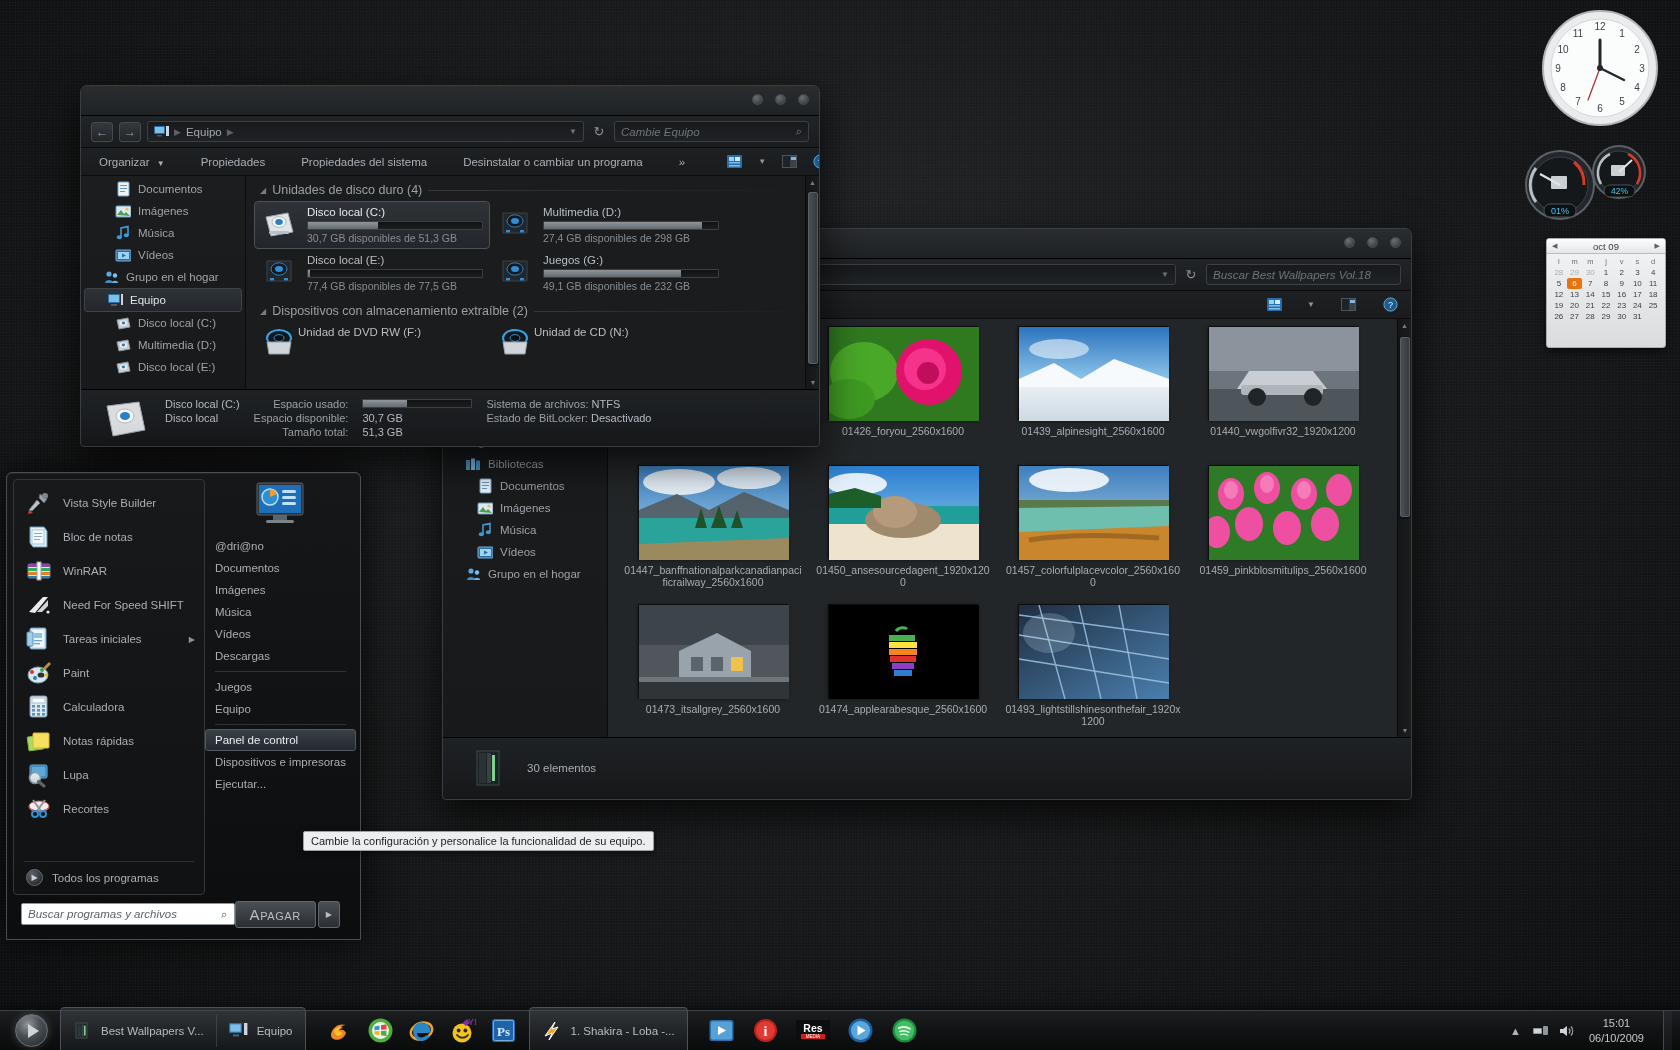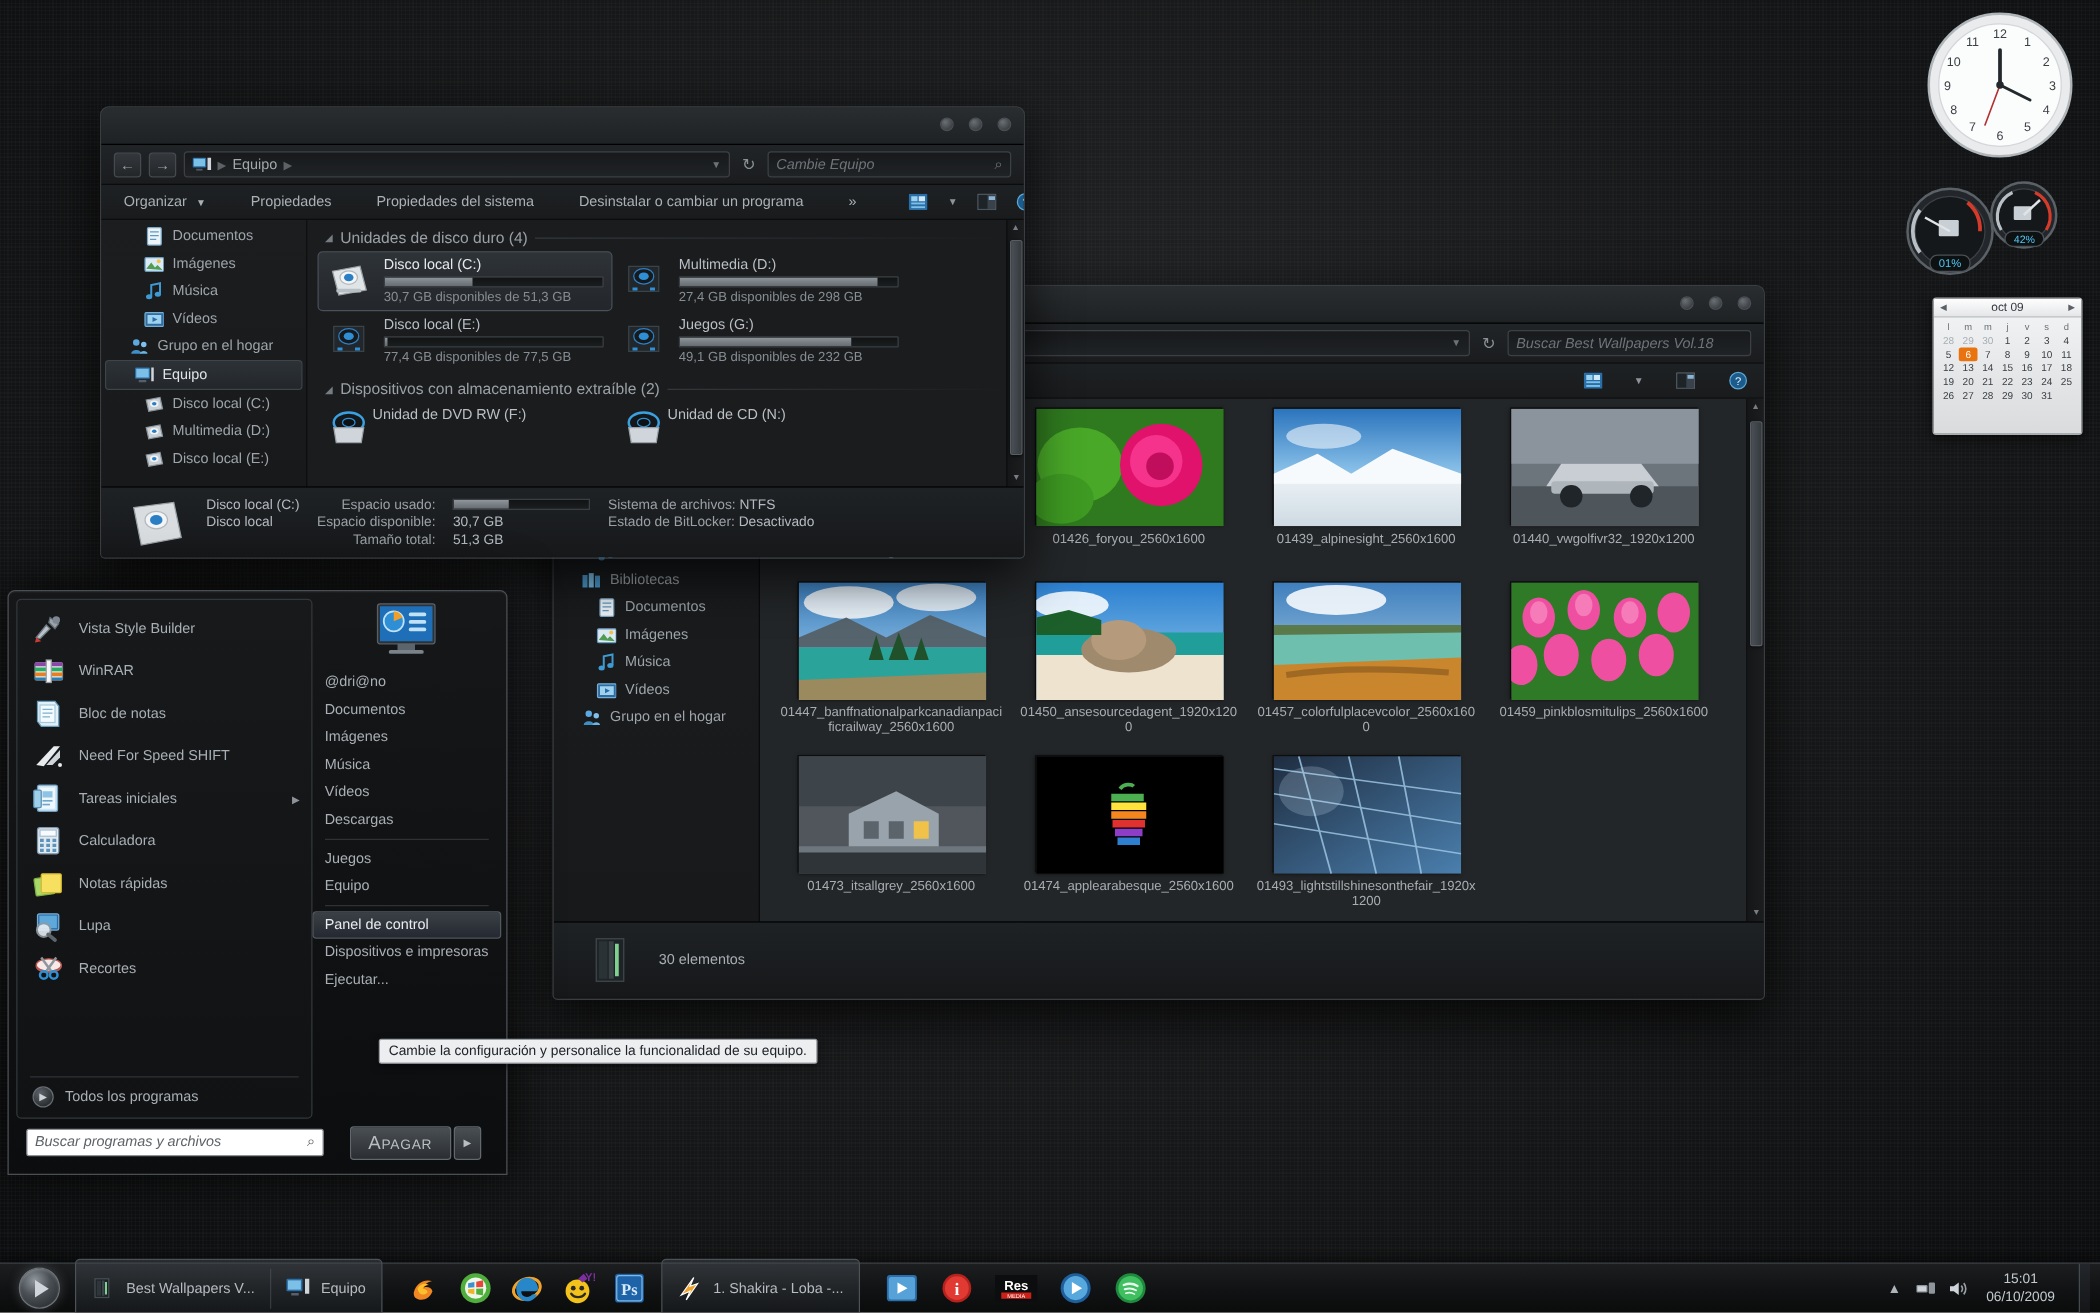--- a/index.html
+++ b/index.html
@@ -117,21 +117,21 @@
   .tiles{ display:flex;flex-wrap:wrap;padding:6px 4px 0 10px; gap:0;}
   .tile{ width:190px;height:139px;display:flex;flex-direction:column;align-items:center;cursor:pointer;border:1px solid transparent;border-radius:3px;}
   .thumb{ width:150px;height:94px;border:1px solid #0c0d0e;box-shadow:0 1px 3px rgba(0,0,0,.6);}
   .tlabel{ margin-top:5px;font-size:10.5px;color:#a7adb2;text-align:center;line-height:1.18;width:178px;word-break:break-all;}
   .wp-status{ height:60px;display:flex;align-items:center;gap:16px;padding:0 22px;
     background:linear-gradient(180deg,#1f2225,#16181a);border-top:1px solid #000;}
   .wp-status .cnt{ font-size:11.5px;color:#a8aeb3;}
 
   
   #startmenu{
-    position:absolute;left:6px;top:472px;width:400px;height:468px;z-index:60;
+    position:absolute;left:6px;top:472px;width:355px;height:468px;z-index:60;
     background:linear-gradient(180deg,rgba(22,23,25,.985),rgba(12,13,14,.99));
     border:1px solid #4a4f54;border-radius:6px 6px 0 0;
     box-shadow:0 -2px 40px rgba(0,0,0,.8), inset 0 1px 0 rgba(255,255,255,.06);
     display:flex;flex-direction:column;overflow:visible;
   }
   .sm-top{ display:flex;flex:1;min-height:0;}
   .sm-left{ width:238px;display:flex;flex-direction:column;
     background:linear-gradient(180deg,#17191b,#111214);
     border:1px solid #33383c;border-radius:4px;margin:6px 0 0 6px;}
   .sm-progs{ flex:1;padding:6px 0;overflow:hidden;}
@@ -900,58 +900,70 @@
             <span class="ic"><svg width="26" height="26" viewBox="0 0 26 26">
                 <path d="M3 20 L11 10 L14 13 L6 21 Z" fill="#b9c2c8" stroke="#6f787f"></path>
                 <path d="M3 20 L7 23 L2 24 Z" fill="#cf3a33"></path>
                 <path d="M14 4 L21 9 L18 13 L13 8 Z" fill="#9aa3aa" stroke="#5f686f"></path>
                 <circle cx="19" cy="6" r="3" fill="#7e8790"></circle>
               </svg></span>
             <span>Vista Style Builder</span>
           </div>
           <div class="sm-item">
             <span class="ic"><svg width="26" height="26" viewBox="0 0 26 26">
+                <path d="M4 3 L18 3 L21 7 L21 23 L7 23 L4 19 Z" fill="#dff0f8" stroke="#6a9bbb"></path>
+                <rect x="6" y="6" width="12" height="14" fill="#f4fbfe" stroke="#a9c9da"></rect>
+                <rect x="8" y="9" width="8" height="1" fill="#7fb0cd"></rect>
+                <rect x="8" y="12" width="8" height="1" fill="#7fb0cd"></rect>
+                <rect x="8" y="15" width="6" height="1" fill="#7fb0cd"></rect>
+              </svg></span>
+            <span>Bloc de notas</span>
+          </div>
+          <div class="sm-item">
+            <span class="ic"><svg width="26" height="26" viewBox="0 0 26 26">
                 <rect x="2" y="6" width="22" height="14" rx="1.5" fill="#e8e9ea" stroke="#7d8288"></rect>
                 <rect x="2" y="6" width="22" height="3" fill="#8e44ad"></rect>
                 <rect x="2" y="10" width="22" height="3" fill="#27ae60"></rect>
                 <rect x="2" y="14" width="22" height="3" fill="#e67e22"></rect>
                 <rect x="2" y="18" width="22" height="2" fill="#2980b9"></rect>
                 <rect x="11" y="4" width="4" height="18" fill="#f6f7f8" stroke="#9aa0a6"></rect>
               </svg></span>
             <span>WinRAR</span>
-          </div>
-          <div class="sm-item">
-            <span class="ic"><svg width="26" height="26" viewBox="0 0 26 26">
-                <path d="M4 3 L18 3 L21 7 L21 23 L7 23 L4 19 Z" fill="#dff0f8" stroke="#6a9bbb"></path>
-                <rect x="6" y="6" width="12" height="14" fill="#f4fbfe" stroke="#a9c9da"></rect>
-                <rect x="8" y="9" width="8" height="1" fill="#7fb0cd"></rect>
-                <rect x="8" y="12" width="8" height="1" fill="#7fb0cd"></rect>
-                <rect x="8" y="15" width="6" height="1" fill="#7fb0cd"></rect>
-              </svg></span>
-            <span>Bloc de notas</span>
           </div>
           <div class="sm-item">
             <span class="ic"><svg width="26" height="26" viewBox="0 0 26 26">
                 <path d="M3 20 L17 5 L22 5 L9 21 Z" fill="#e9ecef"></path>
                 <path d="M11 20 L22 8 L22 14 L16 20 Z" fill="#cfd5da"></path>
                 <circle cx="22" cy="20" r="1.6" fill="#e9ecef"></circle>
               </svg></span>
             <span>Need For Speed SHIFT</span>
           </div>
           <div class="sm-item">
             <span class="ic"><svg width="26" height="26" viewBox="0 0 26 26">
                 <rect x="4" y="2" width="16" height="21" rx="1.5" fill="#cfe4f2" stroke="#6f9fc0"></rect>
                 <rect x="6" y="4" width="12" height="17" fill="#eef7fc"></rect>
                 <rect x="8" y="7" width="8" height="5" fill="#8fc3e3"></rect>
                 <rect x="8" y="14" width="8" height="1.3" fill="#6fa6cc"></rect>
                 <rect x="8" y="17" width="6" height="1.3" fill="#6fa6cc"></rect>
                 <rect x="1" y="6" width="6" height="14" rx="1" fill="#9fd0ea" stroke="#5f91b4"></rect>
               </svg></span>
             <span>Tareas iniciales</span>
             <span class="arw">▶</span>
+          </div>
+          <div class="sm-item">
+            <span class="ic"><svg width="26" height="26" viewBox="0 0 26 26">
+                <ellipse cx="12" cy="15" rx="10" ry="8" fill="#d8e6ef" stroke="#7a9cb2"></ellipse>
+                <ellipse cx="15" cy="15" rx="3.4" ry="2.6" fill="#2a3338"></ellipse>
+                <circle cx="6" cy="12" r="2" fill="#d9352b"></circle>
+                <circle cx="9" cy="18" r="2" fill="#2a7fc4"></circle>
+                <circle cx="16" cy="10" r="2" fill="#3fa34d"></circle>
+                <circle cx="20" cy="15" r="1.8" fill="#f0c52c"></circle>
+                <path d="M17 8 L23 2 L25 4 L19 10 Z" fill="#c78a3e"></path>
+              </svg></span>
+            <span>Paint</span>
           </div>
           <div class="sm-item">
             <span class="ic"><svg width="26" height="26" viewBox="0 0 26 26">
                 <rect x="4" y="2" width="17" height="21" rx="2" fill="#dfe9f0" stroke="#7e97aa"></rect>
                 <rect x="6" y="4" width="13" height="5" fill="#f8fbfd" stroke="#a9bfcf"></rect>
                 <g fill="#5d93bb">
                   <rect x="6" y="11" width="3" height="2.6"></rect>
                   <rect x="11" y="11" width="3" height="2.6"></rect>
                   <rect x="16" y="11" width="3" height="2.6"></rect>
                   <rect x="6" y="15" width="3" height="2.6"></rect>

